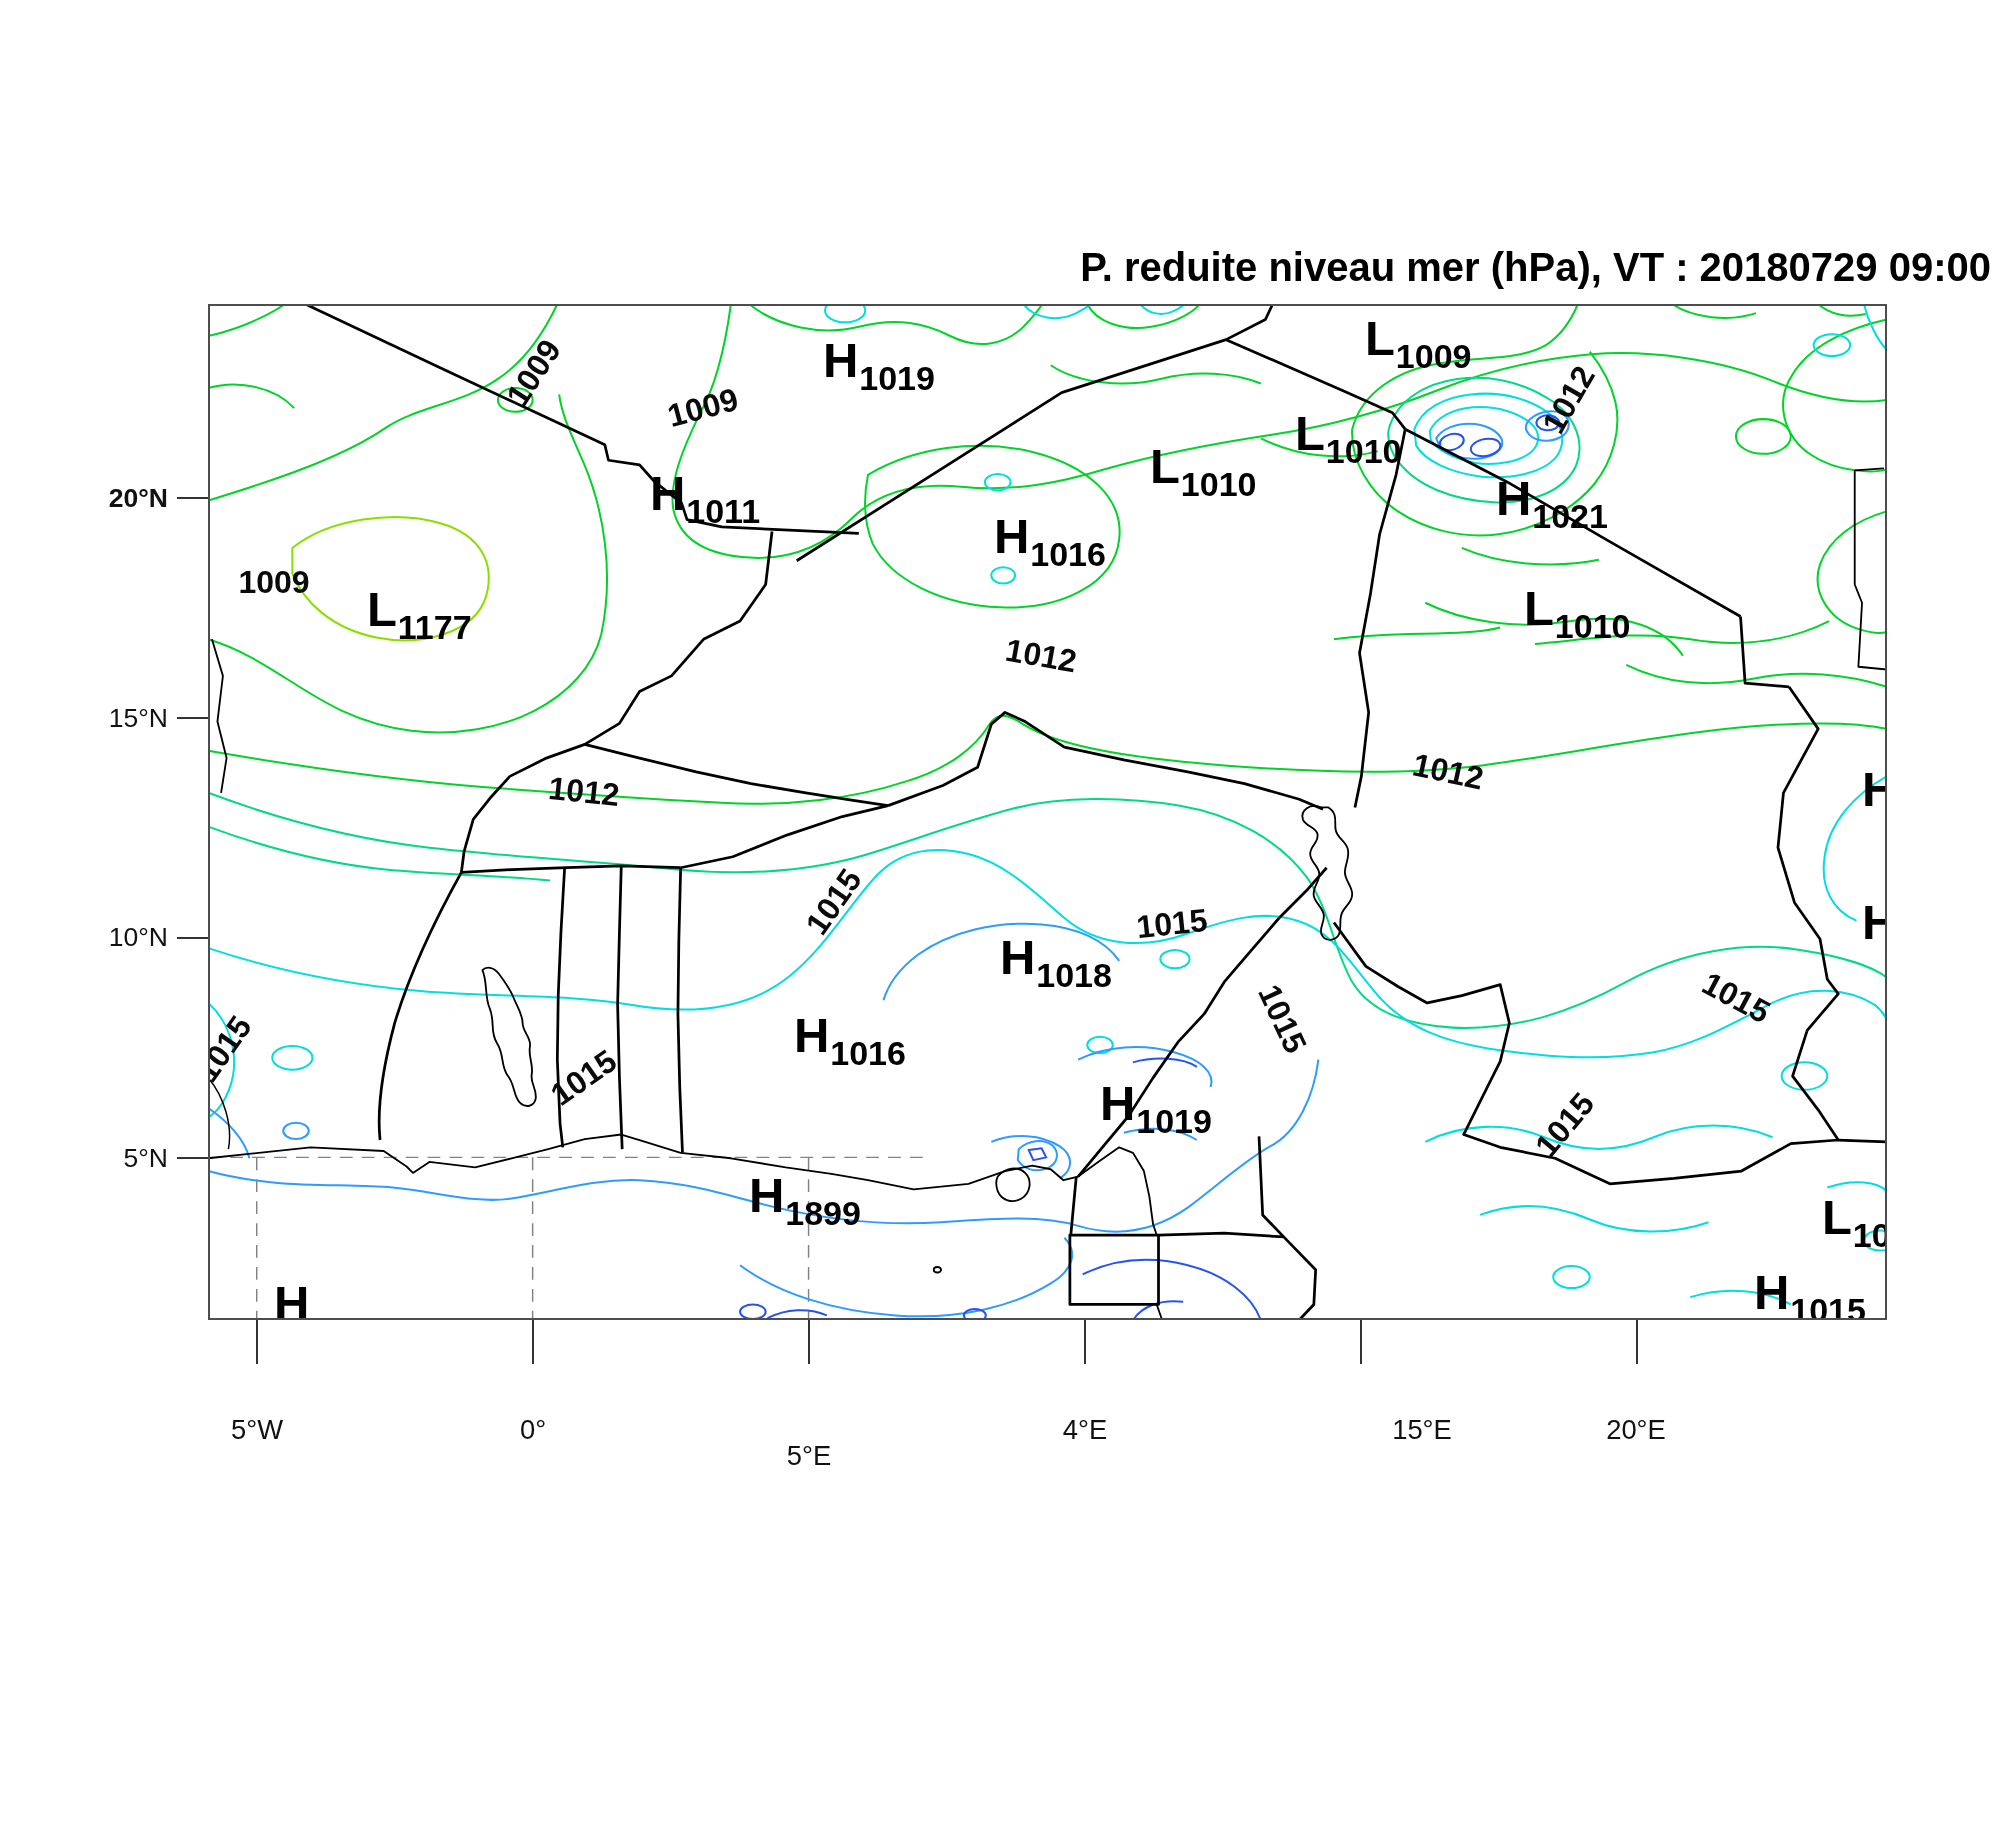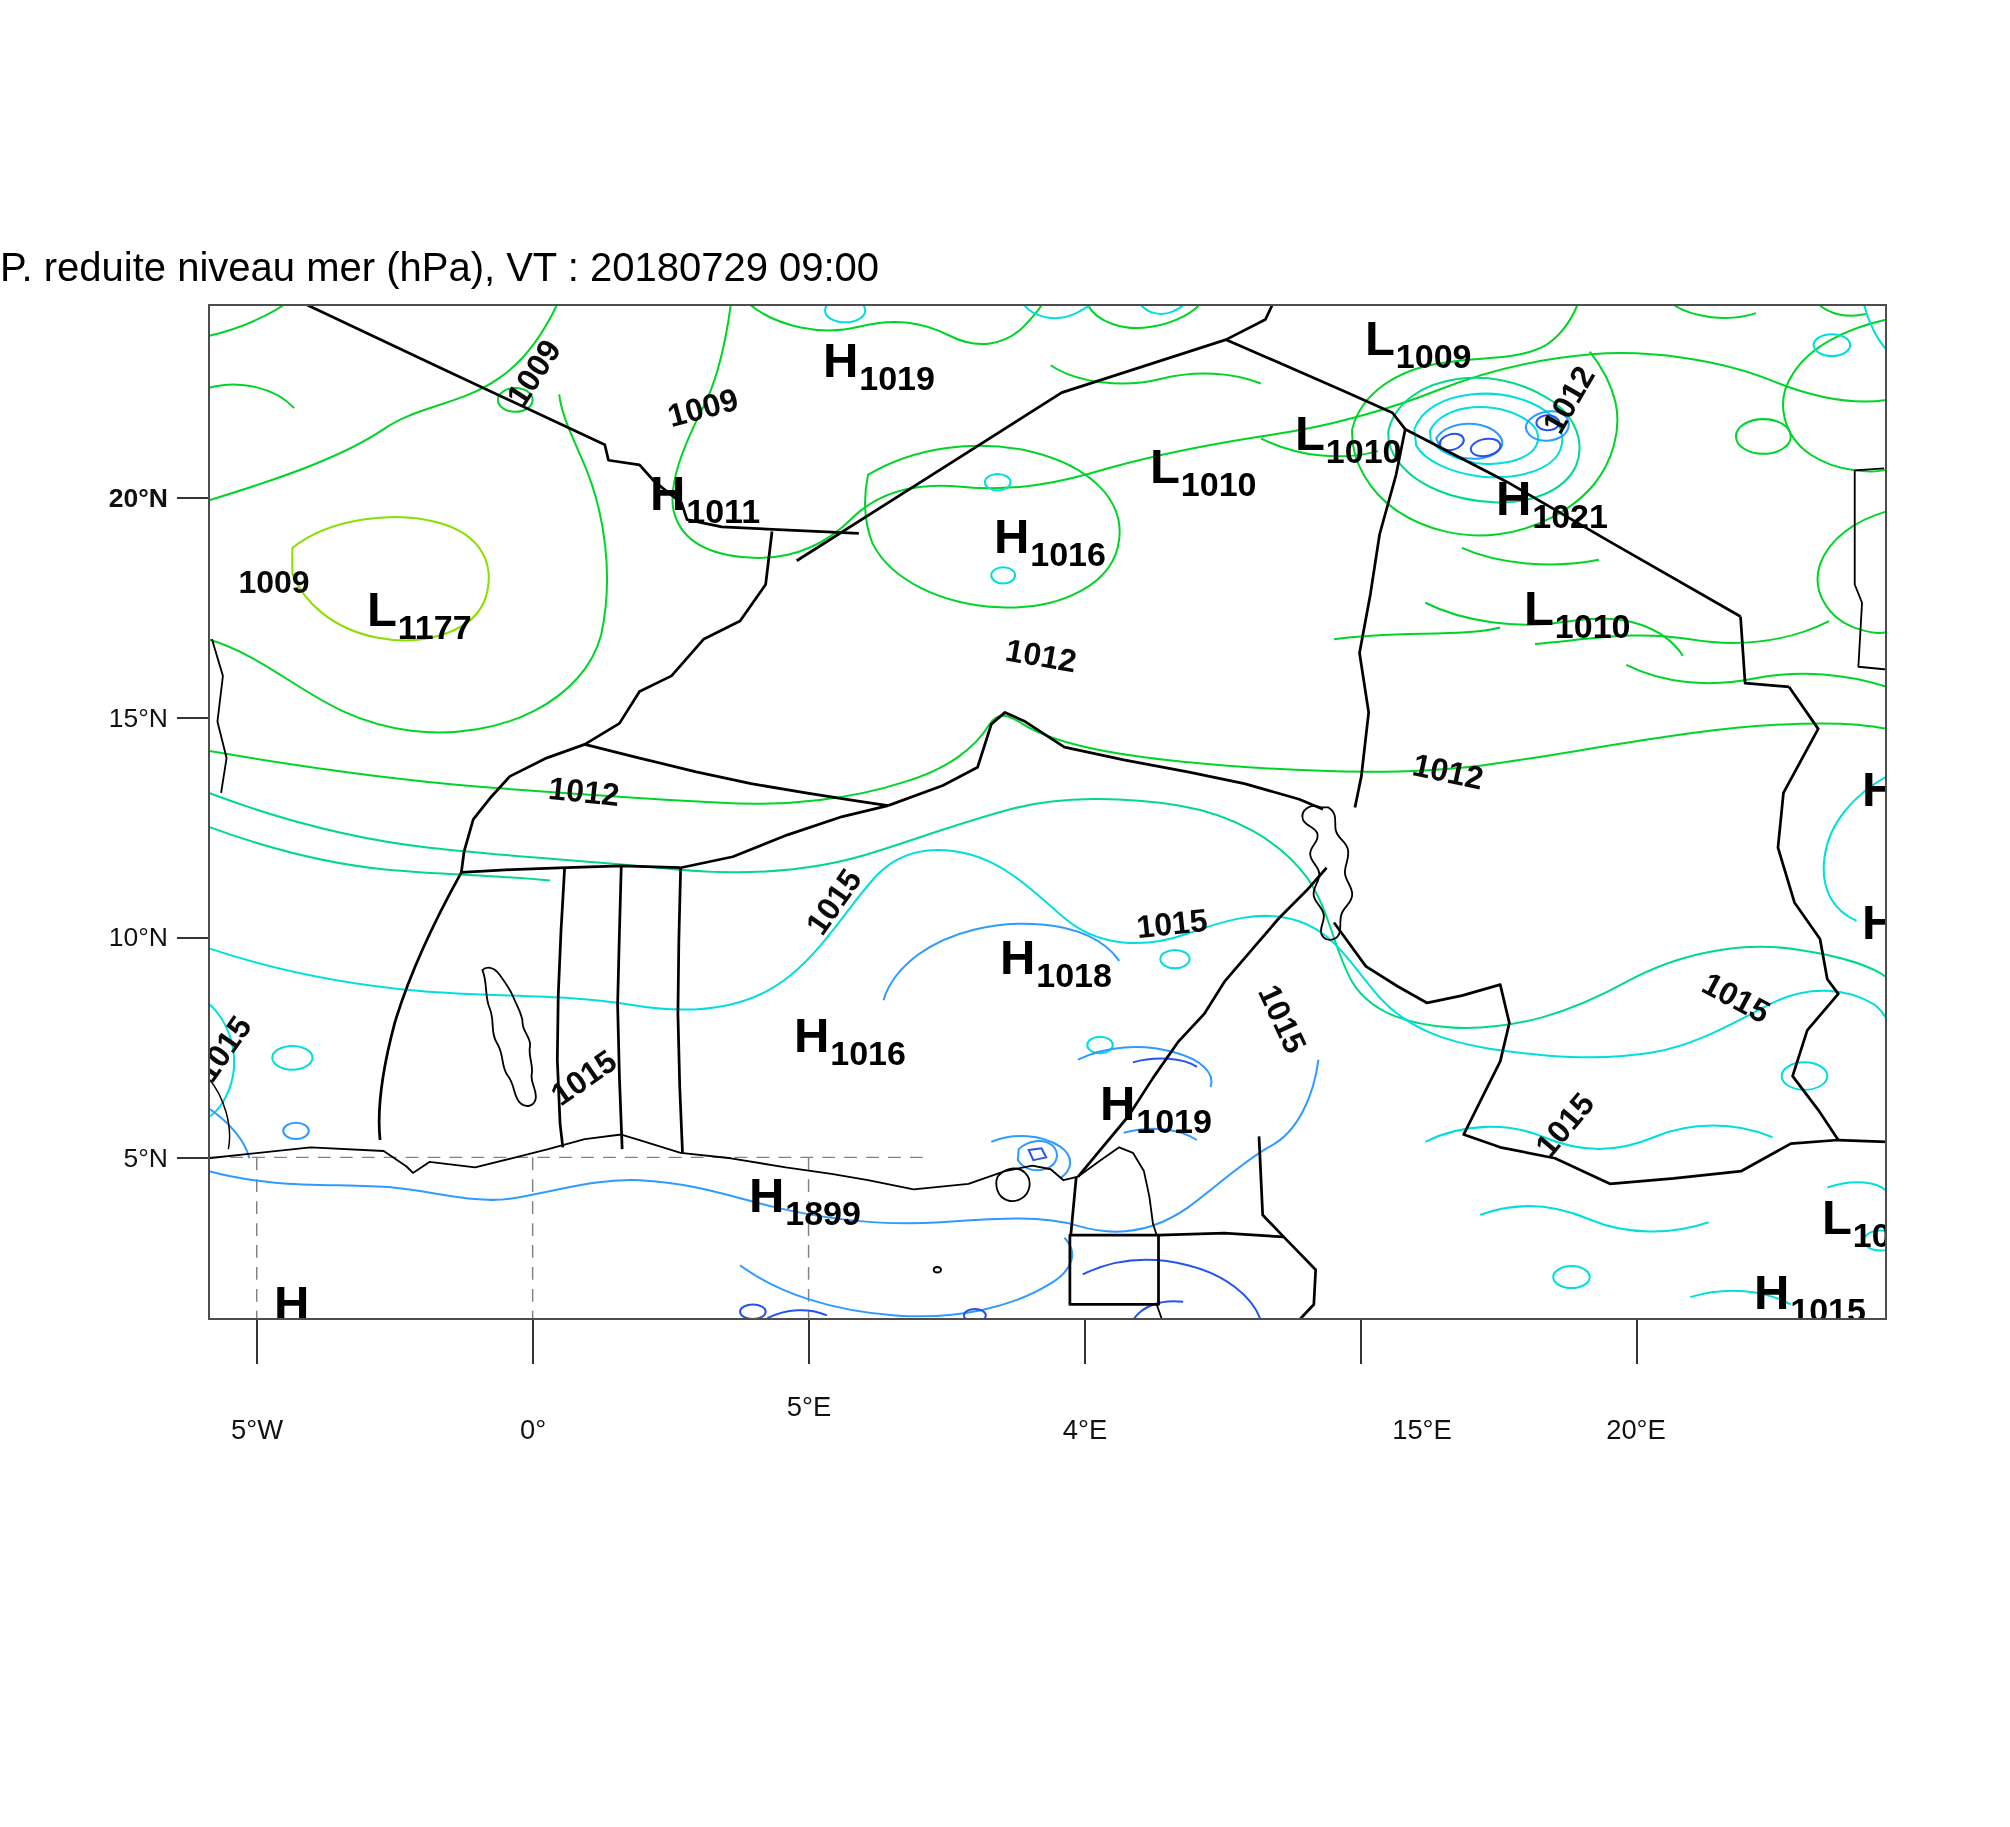--- a/index.html
+++ b/index.html
@@ -1,19 +1,19 @@
 <!DOCTYPE html>
 <html style="--c-green: #00d428; --c-yellowgreen: #8adf00; --c-emerald: #00da86; --c-cyan: #00dede; --c-lightblue: #2f9bff; --c-blue: #2453f0; --c-border: #000000; --c-frame: #4d4d4d; --c-dash: #828282;font-size:14.6px"><head>
 <meta charset="utf-8">
 <style>
   html,body{margin:0;padding:0;background:#ffffff;}
   #page{position:relative;width:2010px;height:1827px;background:#fff;overflow:hidden;
         font-family:"Liberation Sans","DejaVu Sans",sans-serif;}
-  #title{position:absolute;left:0;top:245px;width:1991px;text-align:left;
-         font-size:40px;font-weight:normal;color:#000;letter-spacing:0px;}
+  #title{position:absolute;left:0;top:245px;width:1991px;text-align:right;
+         font-size:40px;font-weight:bold;color:#000;letter-spacing:0px;}
   #map-frame{position:absolute;left:208px;top:304px;width:1679px;height:1016px;
              border:2.7px solid #4d4d4d;box-sizing:border-box;}
   #map-inner{position:absolute;left:208px;top:304px;width:1679px;height:1016px;overflow:hidden;}
   #map-inner svg{position:absolute;left:0;top:0;}
   .pc{position:absolute;color:#000;white-space:nowrap;line-height:1;}
   .pc .big{font-size:49px;font-weight:700;}
   .pc .sub{font-size:34px;font-weight:700;position:relative;top:12.8px;left:0.9px;}
   .cl{position:absolute;color:#0a0a0a;font-size:32px;font-weight:600;white-space:nowrap;
       transform-origin:center center;}
   .xtick{position:absolute;width:1.8px;height:44px;background:#333;}
@@ -211,21 +211,21 @@
     </div>
 
   <div id="map-frame" style="border-color: rgb(77, 77, 77);"></div>
   <div id="labels"></div>
   <div id="axes">
       <div class="xtick" style="left: 256px; top: 1320px;"></div>
       <div class="xlabel" style="left: 257px; top: 1382px;">5°W</div>
       <div class="xtick" style="left: 532px; top: 1320px;"></div>
       <div class="xlabel" style="left: 533px; top: 1382px;">0°</div>
       <div class="xtick" style="left: 808px; top: 1320px;"></div>
-      <div class="xlabel" style="left: 809px; top: 1359px;">5°E</div>
+      <div class="xlabel" style="left: 809px; top: 1408px;">5°E</div>
       <div class="xtick" style="left: 1084px; top: 1320px;"></div>
       <div class="xlabel" style="left: 1085px; top: 1382px;">4°E</div>
       <div class="xtick" style="left: 1360px; top: 1320px;"></div>
       <div class="xlabel" style="left: 1422px; top: 1382px;">15°E</div>
       <div class="xtick" style="left: 1636px; top: 1320px;"></div>
       <div class="xlabel" style="left: 1636px; top: 1382px;">20°E</div>
       <div class="ytick" style="left: 177px; top: 497px;"></div>
       <div class="ylabel" style="left: 95px; top: 498px; font-weight: bold;">20°N</div>
       <div class="ytick" style="left: 177px; top: 717px;"></div>
       <div class="ylabel" style="left: 95px; top: 718px;">15°N</div>

